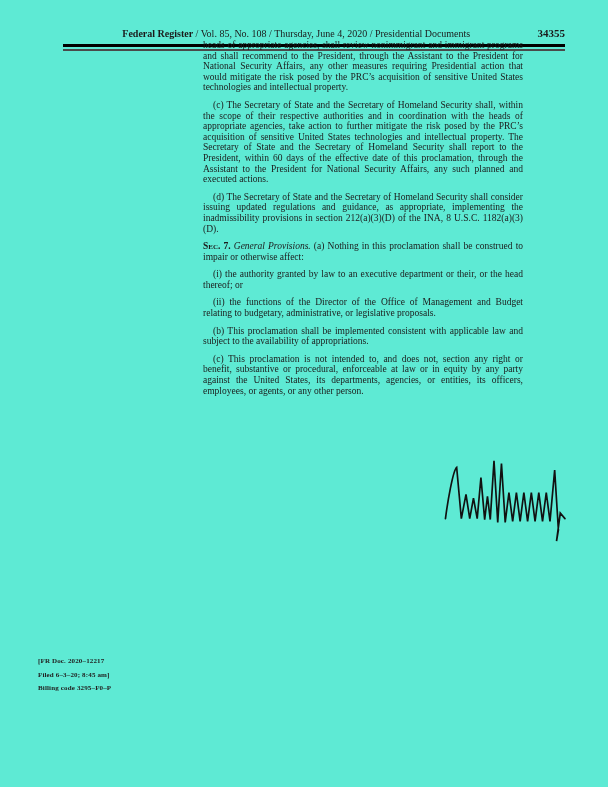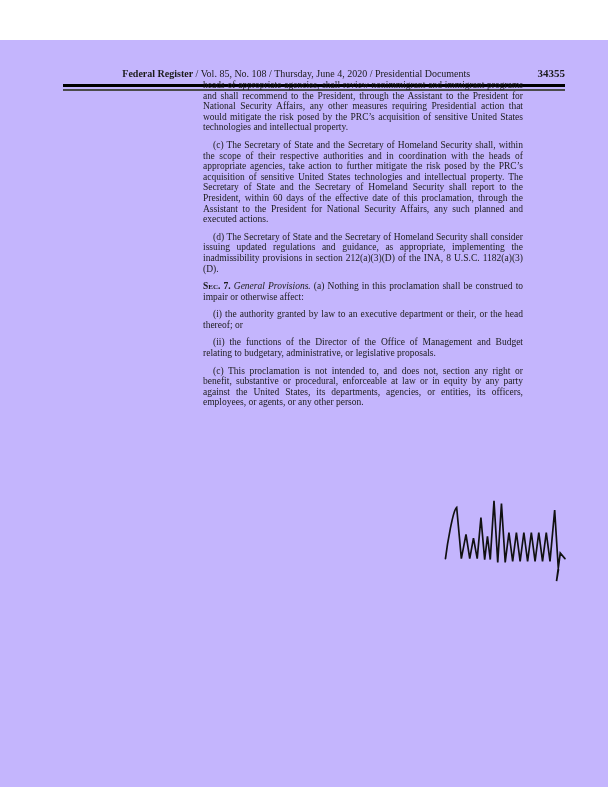--- a/index.html
+++ b/index.html
@@ -4,21 +4,21 @@
 <style>
   html, body { margin: 0; padding: 0; }
   body {
     width: 608px; height: 787px;
     background: #ffffff;
     font-family: "Liberation Serif", "DejaVu Serif", serif;
     color: #1b1b1b;
     position: relative;
     overflow: hidden;
   }
-  .page { position: absolute; inset: 0; background: #c4b5fd; margin-top: 40px; }
+  .page { position: absolute; inset: 0; background: #5eead4; }
 
   
   .header {
     position: absolute; left: 63px; top: 27px; width: 502px;
     font-size: 10px; line-height: 12px;
     display: flex; align-items: baseline;
   }
   .header-text { flex: 1; text-align: center; white-space: nowrap; }
   .journal { font-weight: bold; }
   .issue-info { font-weight: normal; }
@@ -77,20 +77,21 @@
     <p class="first">heads of appropriate agencies, shall review nonimmigrant and immigrant programs and shall recommend to the President, through the Assistant to the President for National Security Affairs, any other measures requiring Presidential action that would mitigate the risk posed by the PRC’s acquisition of sensitive United States technologies and intellectual property.</p>
     <p class="indent">(c) The Secretary of State and the Secretary of Homeland Security shall, within the scope of their respective authorities and in coordination with the heads of appropriate agencies, take action to further mitigate the risk posed by the PRC’s acquisition of sensitive United States technologies and intellectual property. The Secretary of State and the Secretary of Homeland Security shall report to the President, within 60 days of the effective date of this proclamation, through the Assistant to the President for National Security Affairs, any such planned and executed actions.</p>
     <p class="indent">(d) The Secretary of State and the Secretary of Homeland Security shall consider issuing updated regulations and guidance, as appropriate, implementing the inadmissibility provisions in section 212(a)(3)(D) of the INA, 8 U.S.C. 1182(a)(3)(D).</p>
     <p>
       <span class="sec-label">Sec. 7.</span>
       <span class="sec-title">General Provisions.</span>
       <span>(a) Nothing in this proclamation shall be construed to impair or otherwise affect:</span>
     </p>
     <p class="indent">(i) the authority granted by law to an executive department or their, or the head thereof; or</p>
     <p class="indent">(ii) the functions of the Director of the Office of Management and Budget relating to budgetary, administrative, or legislative proposals.</p>
+    <p class="indent">(b) This proclamation shall be implemented consistent with applicable law and subject to the availability of appropriations.</p>
     <p class="indent">(c) This proclamation is not intended to, and does not, section any right or benefit, substantive or procedural, enforceable at law or in equity by any party against the United States, its departments, agencies, or entities, its officers, employees, or agents, or any other person.</p>
   </div>
 
   <div class="signature-block">
     <svg viewBox="0 0 150 95" xmlns="http://www.w3.org/2000/svg" fill="none" stroke="#111" stroke-width="1.8" stroke-linecap="round" stroke-linejoin="miter">
       <path d="M8,68
                C10,52 16,16 20,13
                L25,68
                L30,42 L34,68
                L38,46 L42,68
@@ -103,14 +104,19 @@
                L92,40 L96,71
                L100,40 L104,71
                L108,40 L112,71
                L116,40 L120,71
                L125,16 L129,80
                L127,92
                L131,62 L136,68"></path>
     </svg>
   </div>
 
+  <div class="footer">
+    <div>[FR Doc. 2020–12217</div>
+    <div>Filed 6–3–20; 8:45 am]</div>
+    <div>Billing code 3295–F0–P</div>
+  </div>
 
 </div>
 
 </body></html>

